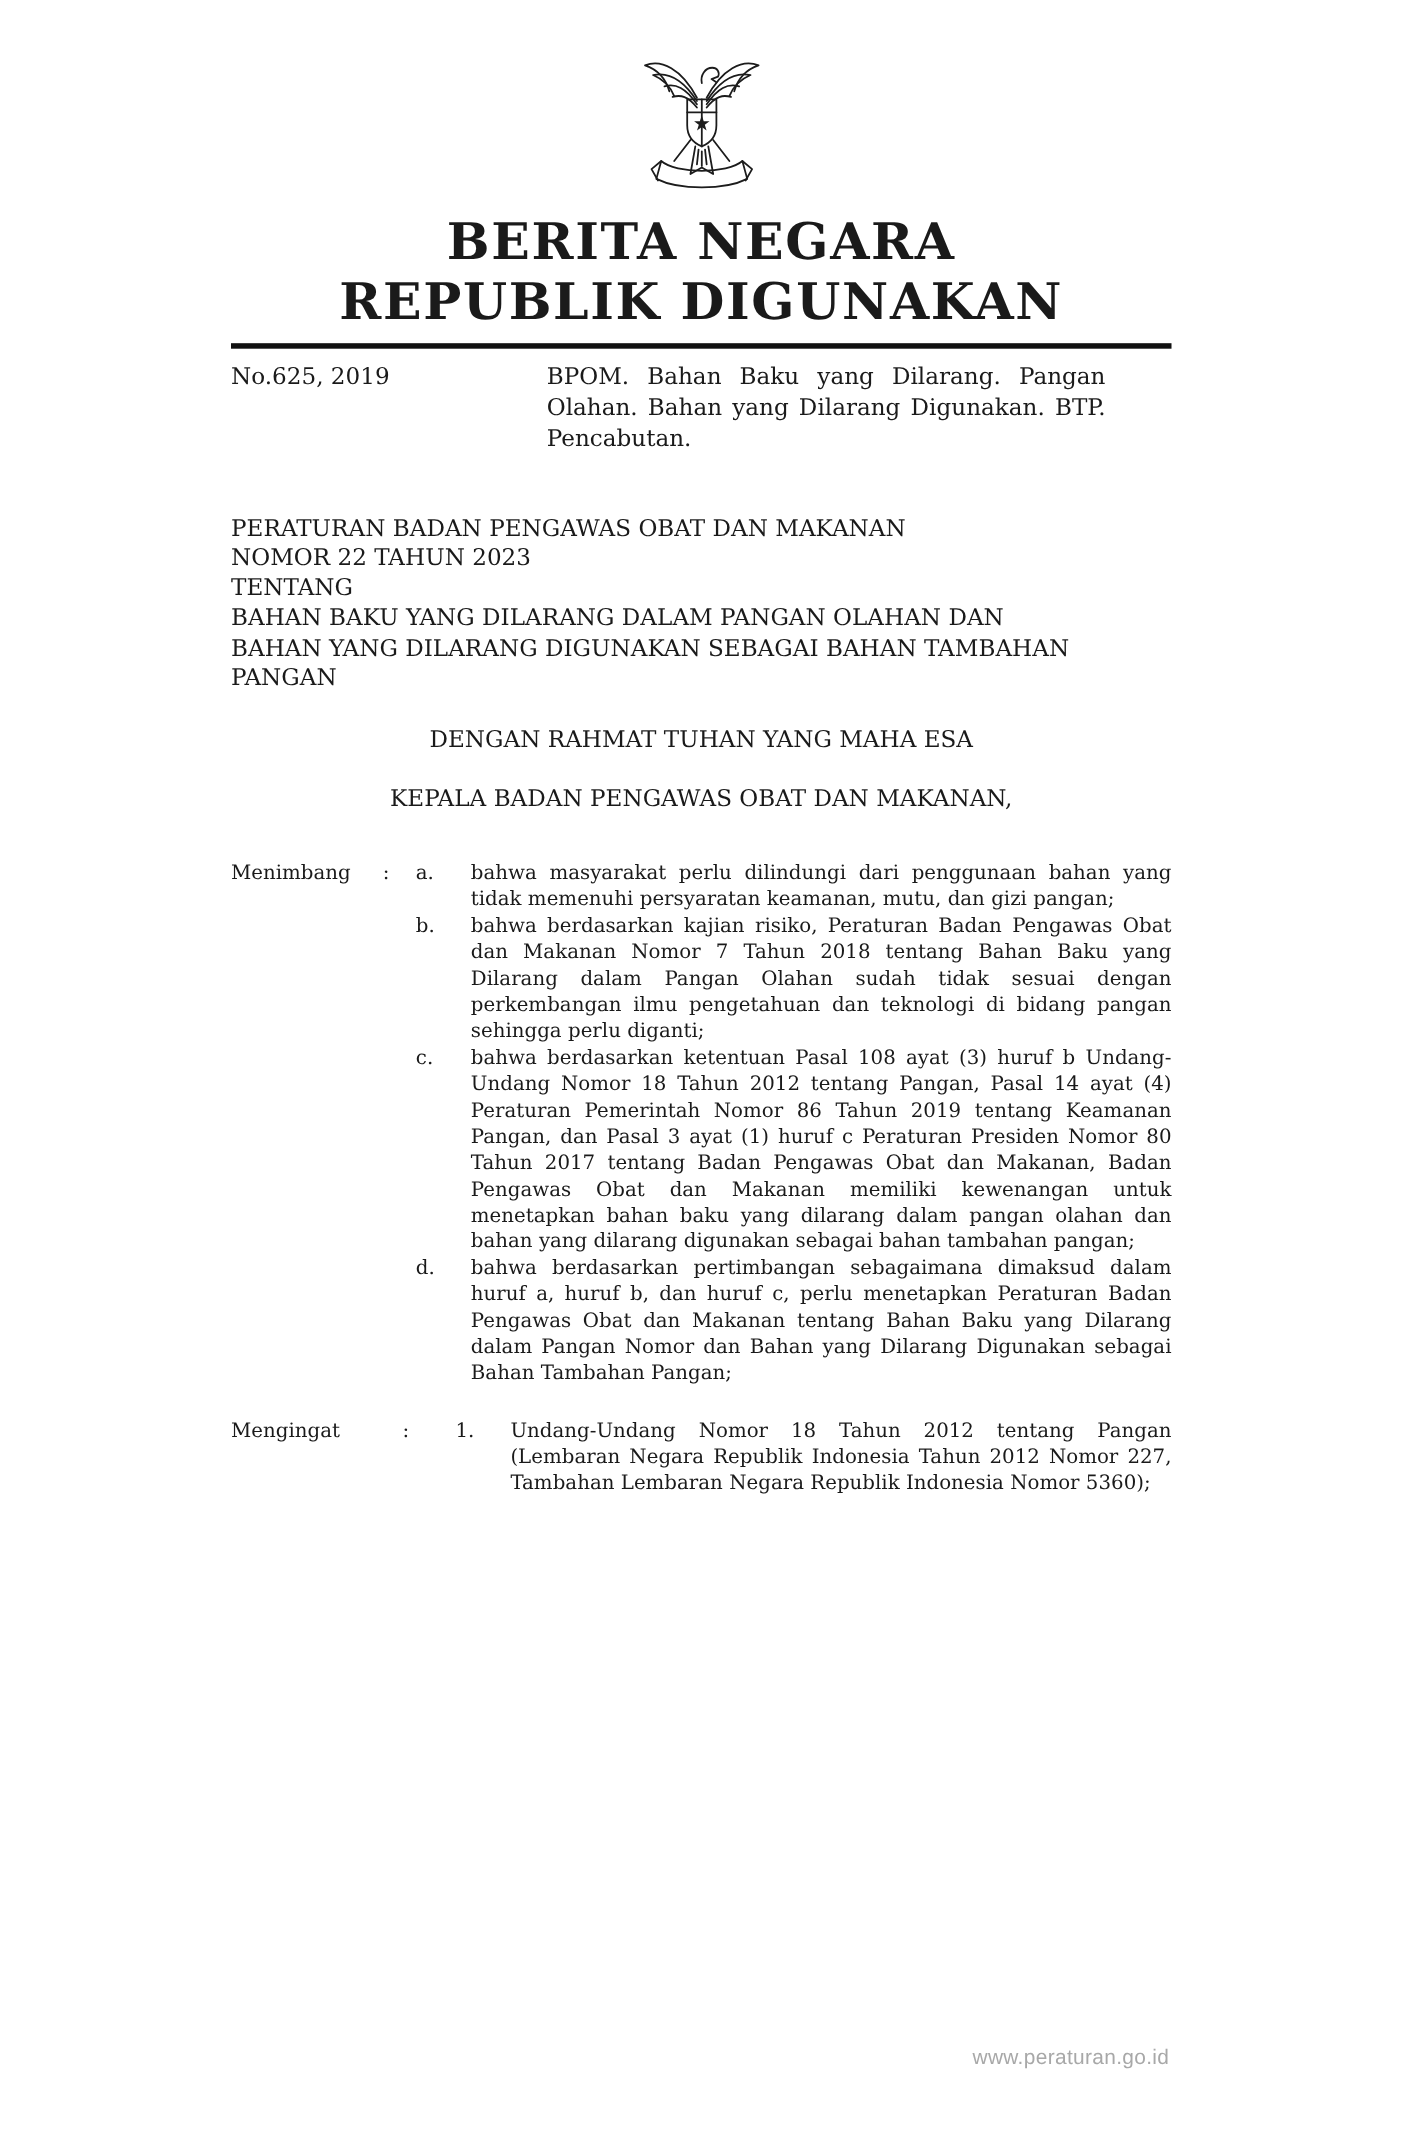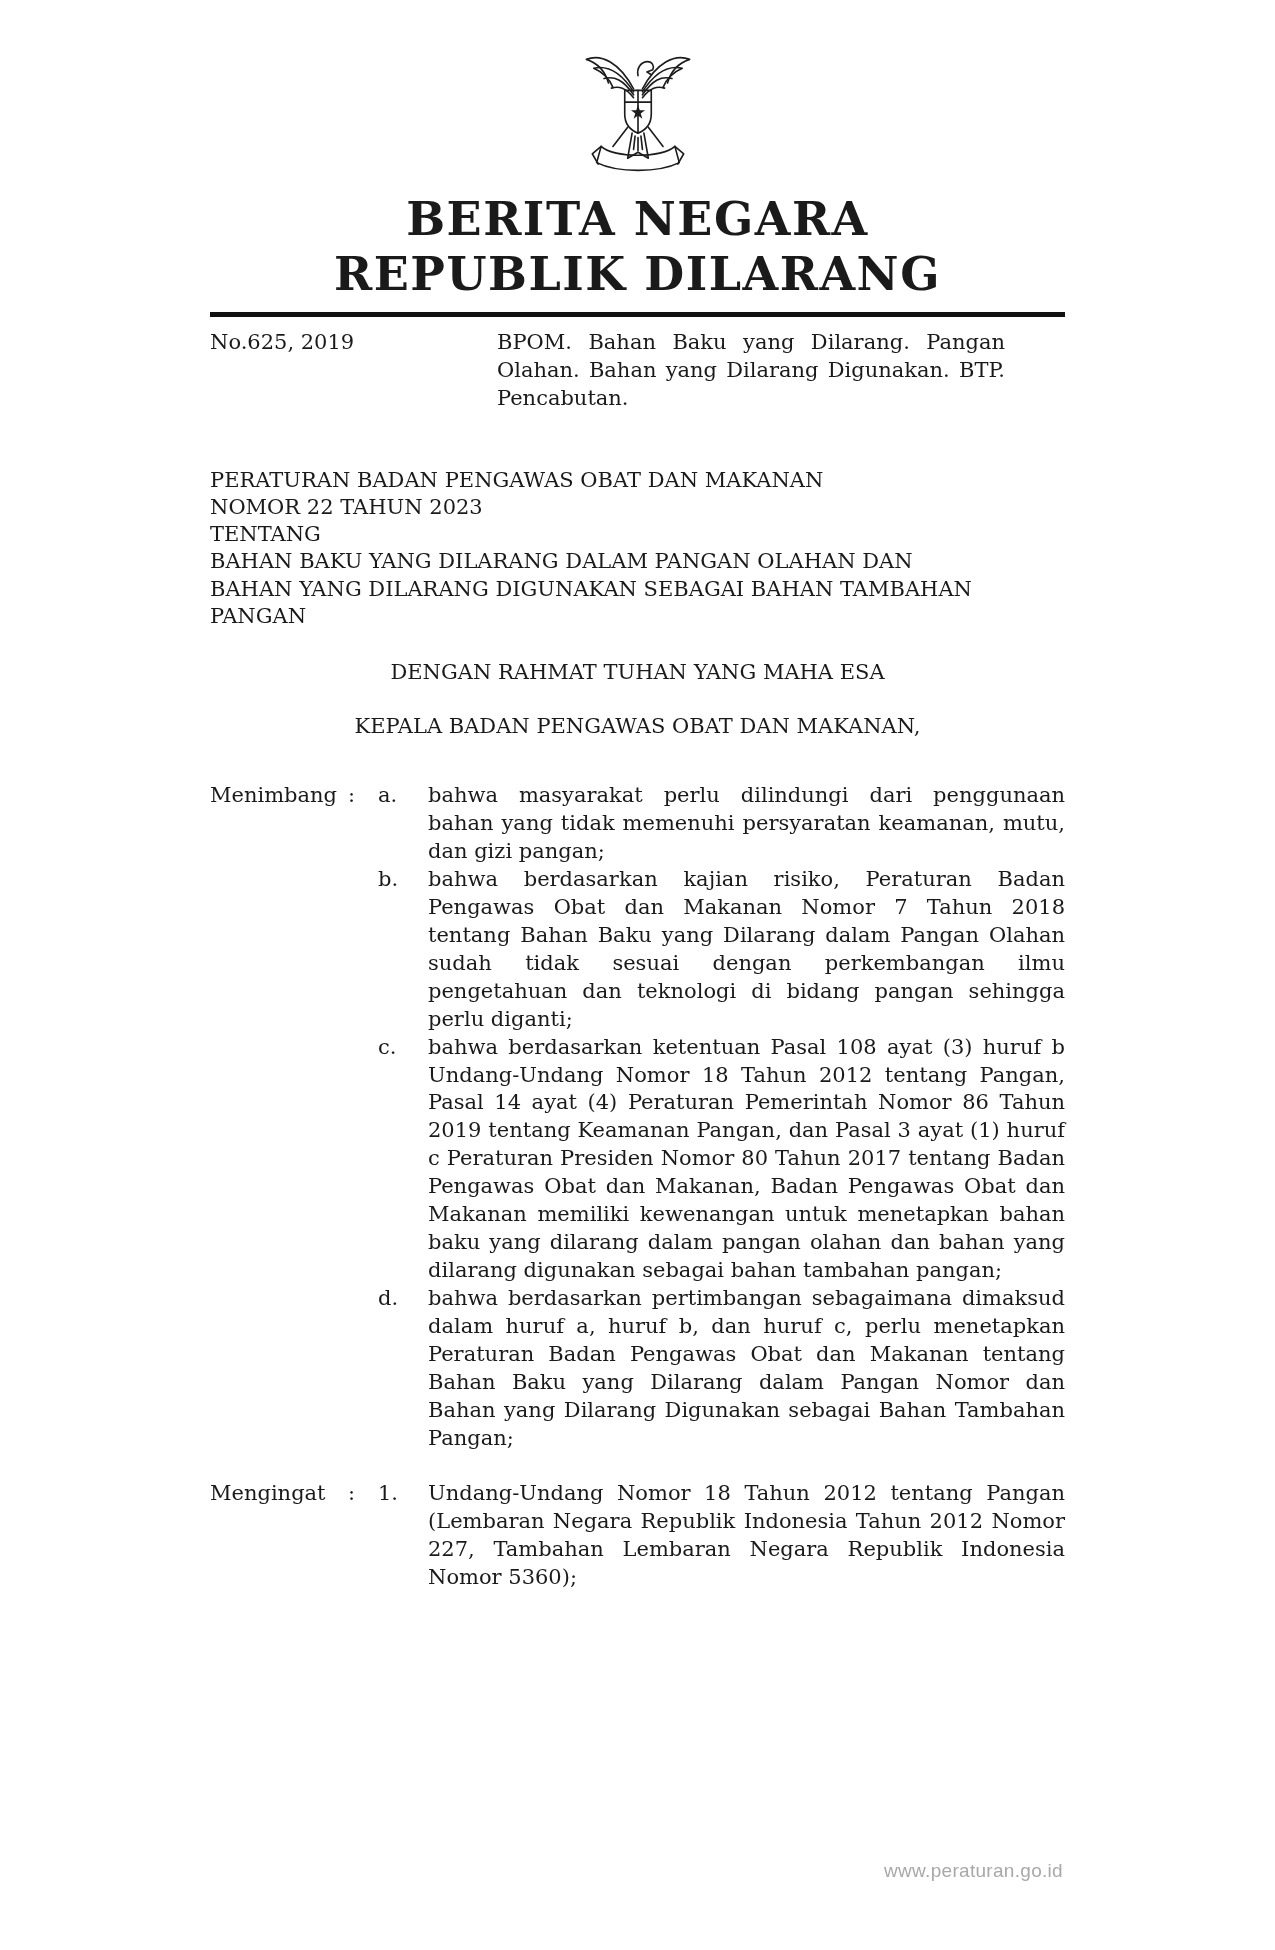--- a/index.html
+++ b/index.html
@@ -42,21 +42,21 @@
   .title-block {
     text-align: left;
     font-size: 21px;
     line-height: 1.3;
     margin-top: 54px;
   }
   .invocation { text-align: center; font-size: 21px; margin-top: 30px; }
   .issuer     { text-align: center; font-size: 21px; margin-top: 30px; }
   .clause {
     display: flex;
-    font-size: 21px;
+    font-size: 18px;
     line-height: 1.33;
     margin-top: 44px;
   }
   .clause-label { flex: 0 0 138px; }
   .clause-colon { flex: 0 0 30px; }
   .clause-items { flex: 1; }
   .clause-item  { display: flex; }
   .clause-item .marker { flex: 0 0 50px; }
   .clause-item .text   { flex: 1; text-align: justify; }
   .footer-site {
@@ -101,21 +101,21 @@
         <path d="M76 134 L74 152 M84 134 L86 152 M80 136 L80 154"></path>
 
         <path d="M30 148 C48 164 112 164 130 148 L136 170 C108 184 52 184 24 170 Z"></path>
         <path d="M30 148 L18 158 L26 172 M130 148 L142 158 L134 172"></path>
       </g>
     </svg>
   </div>
 
   <div class="masthead">
     <div>BERITA NEGARA</div>
-    <div>REPUBLIK DILARANG</div>
+    <div>REPUBLIK DIGUNAKAN</div>
   </div>
 
   <div class="rule"></div>
 
   <div class="header-row">
     <div class="doc-number">No.625, 2019</div>
     <div class="subject">BPOM. Bahan Baku yang Dilarang. Pangan Olahan. Bahan yang Dilarang Digunakan. BTP. Pencabutan.</div>
   </div>
 
   <div class="title-block">
@@ -145,21 +145,21 @@
         <div class="marker">c.</div>
         <div class="text">bahwa berdasarkan ketentuan Pasal 108 ayat (3) huruf b Undang-Undang Nomor 18 Tahun 2012 tentang Pangan, Pasal 14 ayat (4) Peraturan Pemerintah Nomor 86 Tahun 2019 tentang Keamanan Pangan, dan Pasal 3 ayat (1) huruf c Peraturan Presiden Nomor 80 Tahun 2017 tentang Badan Pengawas Obat dan Makanan, Badan Pengawas Obat dan Makanan memiliki kewenangan untuk menetapkan bahan baku yang dilarang dalam pangan olahan dan bahan yang dilarang digunakan sebagai bahan tambahan pangan;</div>
       </div>
       <div class="clause-item">
         <div class="marker">d.</div>
         <div class="text">bahwa berdasarkan pertimbangan sebagaimana dimaksud dalam huruf a, huruf b, dan huruf c, perlu menetapkan Peraturan Badan Pengawas Obat dan Makanan tentang Bahan Baku yang Dilarang dalam Pangan Nomor dan Bahan yang Dilarang Digunakan sebagai Bahan Tambahan Pangan;</div>
       </div>
     </div>
   </div>
 
-  <div class="clause" style="margin-top:28px;">
+  <div class="clause" style="margin-top:28px;gap:18px;">
     <div class="clause-label">Mengingat</div>
     <div class="clause-colon">:</div>
     <div class="clause-items">
       <div class="clause-item">
         <div class="marker">1.</div>
         <div class="text">Undang-Undang Nomor 18 Tahun 2012 tentang Pangan (Lembaran Negara Republik Indonesia Tahun 2012 Nomor 227, Tambahan Lembaran Negara Republik Indonesia Nomor 5360);</div>
       </div>
     </div>
   </div>
 

